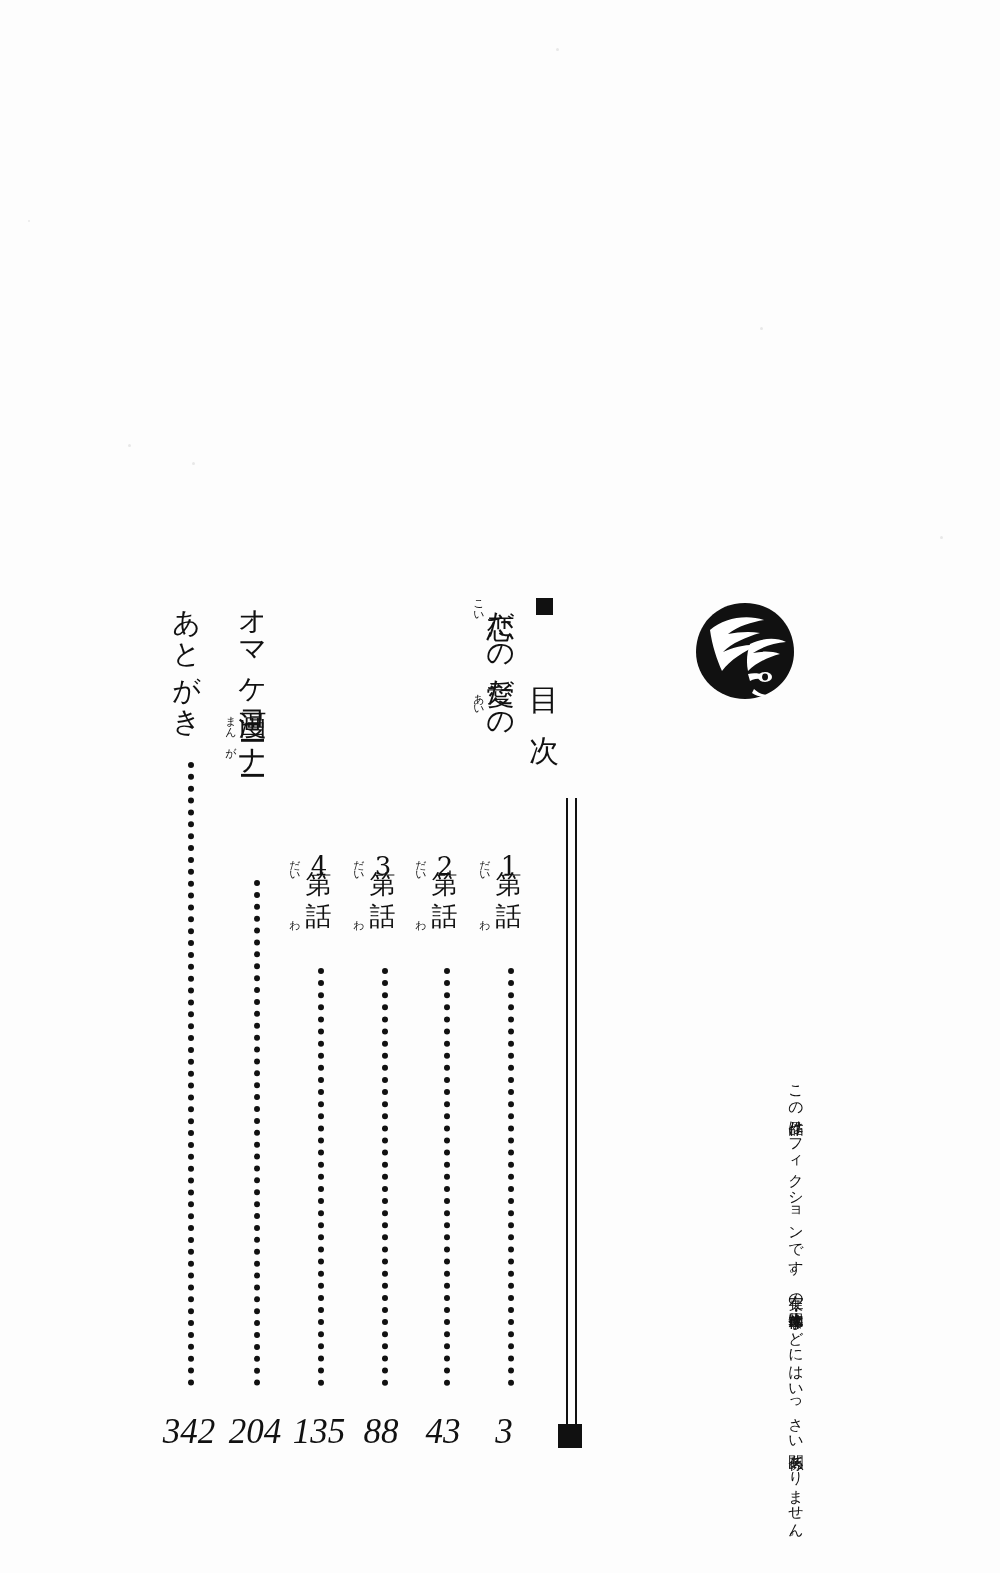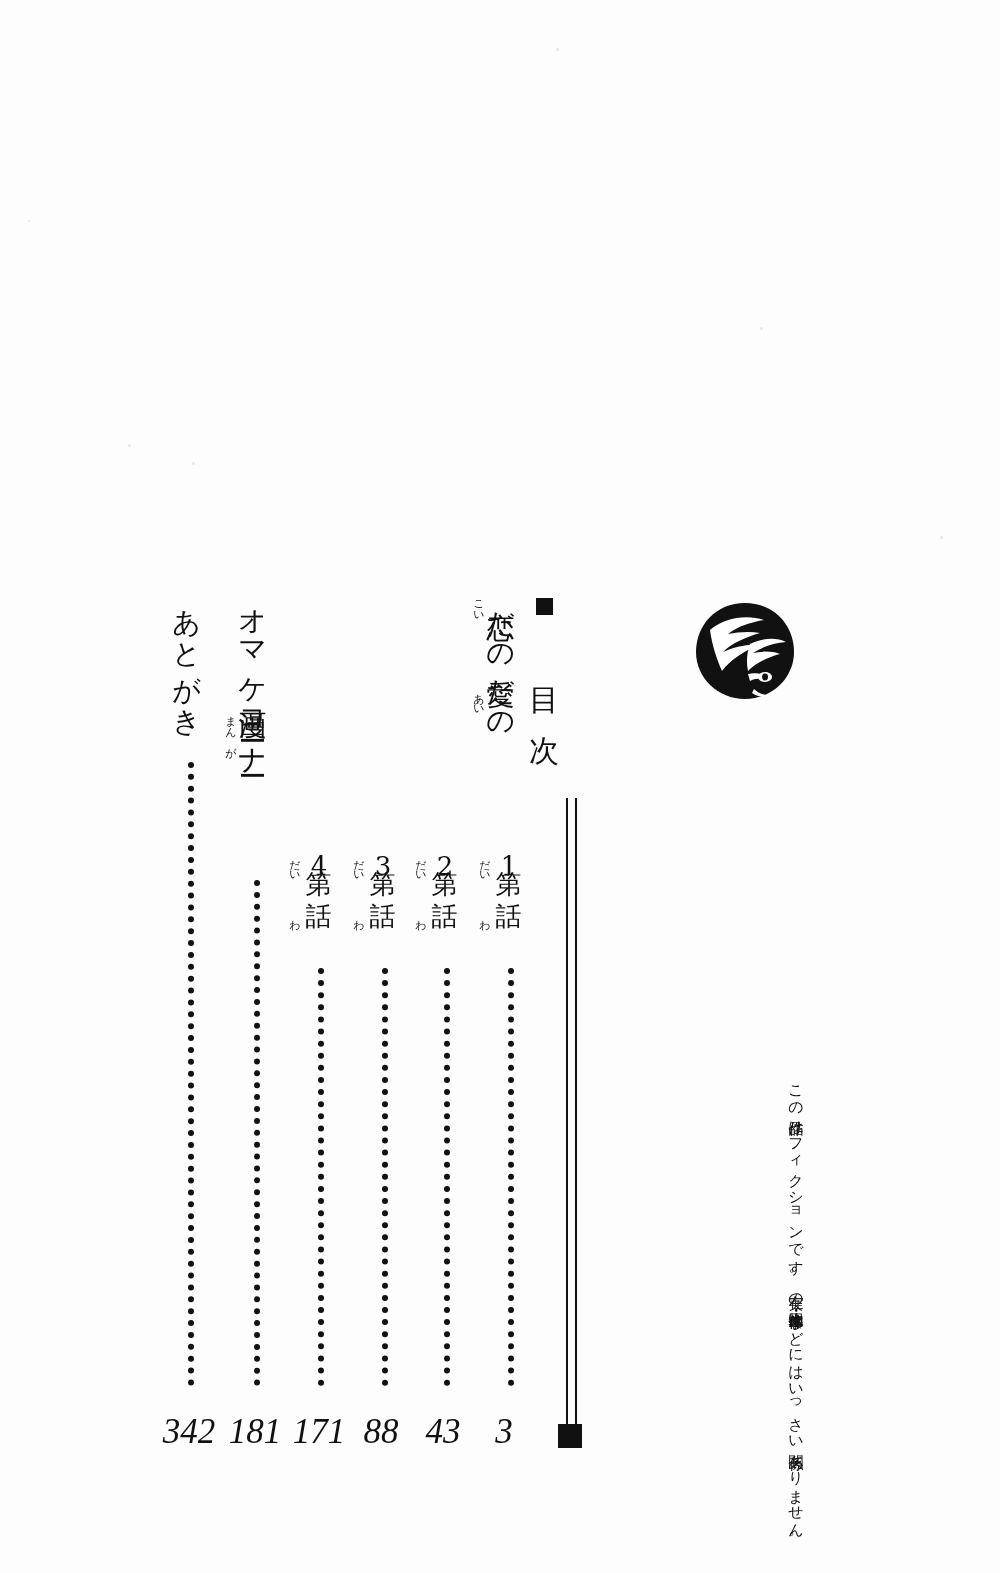--- a/index.html
+++ b/index.html
@@ -229,33 +229,33 @@
   <div class="entry" style="left:302px;top:850px;">
     <div class="sub">
       <span class="ruby-wrap">
         <span class="ruby" style="top:2px;">だい</span>
         <span class="ruby" style="top:62px;">わ</span>
         <span>第4話</span>
       </span>
     </div>
   </div>
   <div class="dots" style="left:318px;top:968px;height:418px;"></div>
-  <div class="pagenum" style="left:282px;top:1412px;width:74px;">171</div>
+  <div class="pagenum" style="left:282px;top:1412px;width:74px;">135</div>
 
   <div class="entry" style="left:238px;">
     <div class="title">
       <span class="ruby-wrap">
         <span class="ruby" style="top:118px;">まん</span>
         <span class="ruby" style="top:150px;">が</span>
         <span>オマケ漫画コーナー</span>
       </span>
     </div>
   </div>
   <div class="dots" style="left:254px;top:880px;height:506px;"></div>
-  <div class="pagenum" style="left:218px;top:1412px;width:74px;">181</div>
+  <div class="pagenum" style="left:218px;top:1412px;width:74px;">204</div>
 
   <div class="entry" style="left:172px;">
     <div class="title">
       <span>あとがき</span>
     </div>
   </div>
   <div class="dots" style="left:188px;top:762px;height:624px;"></div>
   <div class="pagenum" style="left:152px;top:1412px;width:74px;">342</div>
 
 </div>

